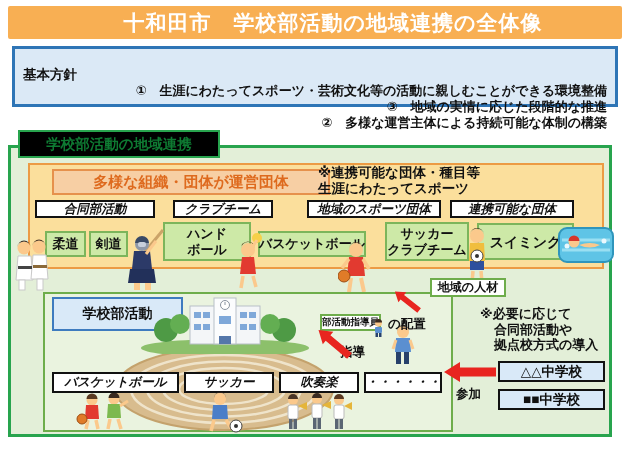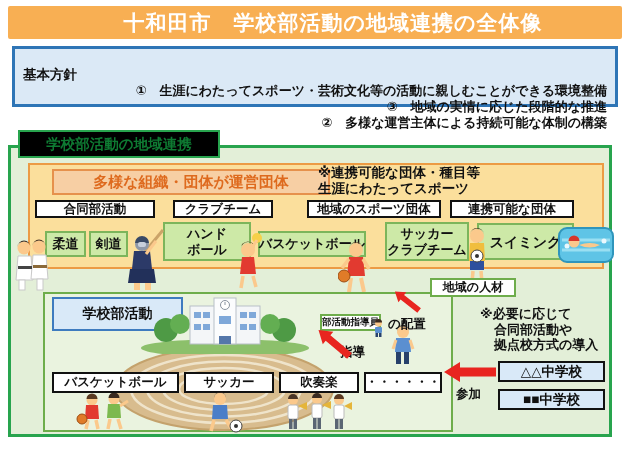--- a/index.html
+++ b/index.html
@@ -22,28 +22,28 @@
   .outer{left:8px;top:145px;width:604px;height:292px;background:#E3EFD8;border:3px solid #28A44E;}
   .tab{left:18px;top:130px;width:202px;height:28px;background:#000000;border:2px solid #28A44E;
        color:#0E7A32;font-size:14.5px;z-index:5;}
 
   
   .orgpanel{left:28px;top:163px;width:576px;height:106px;background:#FBDF9C;border:2px solid #EC9B44;}
   .orghead{left:52px;top:169px;width:278px;height:26px;background:#F7CFA4;border:2px solid #E6914C;
            color:#DE6A1E;font-size:15px;}
   .orgnote{left:318px;top:165px;width:260px;font-size:13.5px;line-height:16px;color:#111;}
 
-  .wbox{background:#fff;border:2px solid #111;height:18px;font-size:12.5px;white-space:nowrap;}
+  .wbox{background:#fff;border:2px solid #111;height:18px;font-size:12.5px;white-space:nowrap;font-style:italic;}
   .gbox{background:#CDE9A7;border:2px solid #7CB55B;font-size:13px;line-height:16px;white-space:nowrap;}
 
   
   .inner{left:43px;top:292px;width:410px;height:140px;background:#EAF3DF;border:2px solid #6EAD4B;}
   .schoollabel{left:52px;top:297px;width:131px;height:34px;background:#D9E9F8;border:2px solid #3E7BBF;font-size:14px;}
   .gwbox{background:#fff;border:2px solid #6EAD4B;}
-  .jinzai{left:430px;top:278px;width:86px;height:19px;font-size:12px;z-index:6;}
+  .jinzai{left:430px;top:278px;width:76px;height:19px;font-size:12px;z-index:6;}
   .shidoin{left:320px;top:314px;width:61px;height:17px;font-size:9.5px;z-index:4;}
   .plainlabel{font-size:12.5px;white-space:nowrap;}
 
   .bluebox{background:#D9E9F8;border:2px solid #111;height:21px;font-size:13.5px;}
   .notesR{font-size:13px;white-space:nowrap;}
 
   .arrow{z-index:7;}
   svg{display:block;}
 </style>
 </head>

